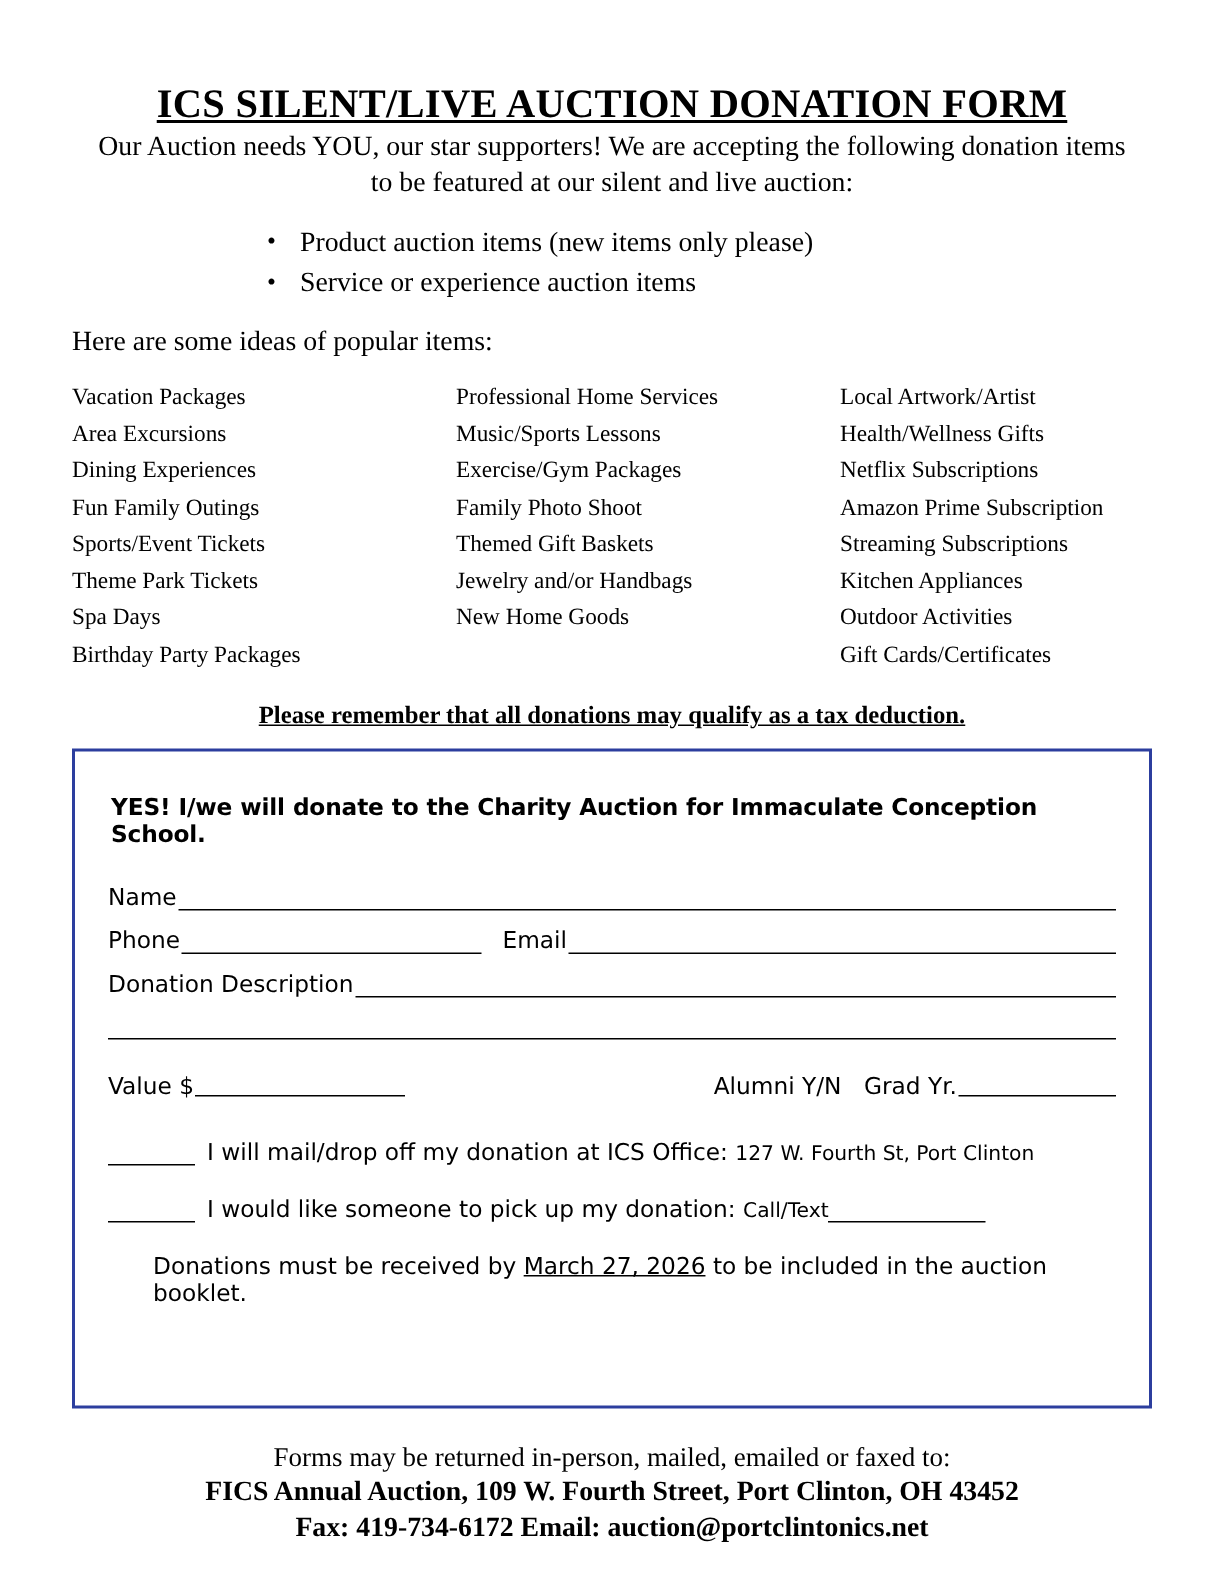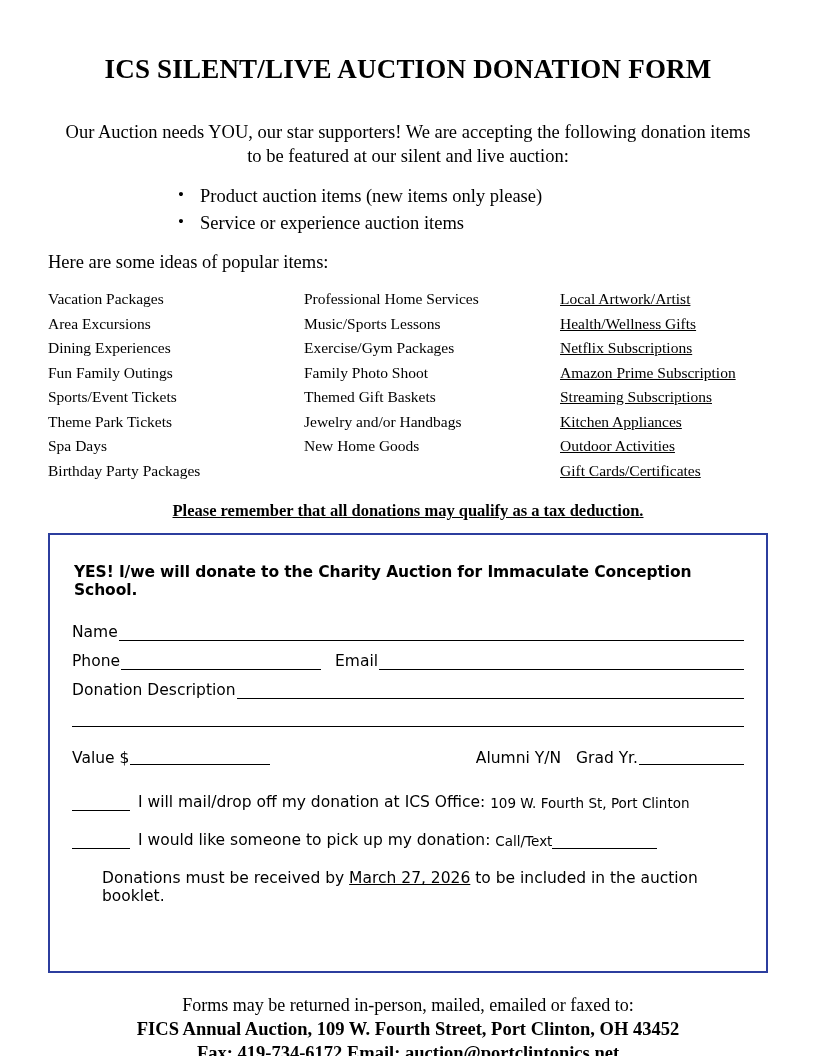--- a/index.html
+++ b/index.html
@@ -20,21 +20,22 @@
     height: 1056px;
     box-sizing: border-box;
     padding: 40px 48px 20px 48px;
   }
   .title {
     text-align: center;
     font-family: "Liberation Serif", serif;
     font-weight: bold;
     font-size: 27px;
     letter-spacing: 0.2px;
-    margin: 14px 0 35px 0;
+    margin: 14px 0 1px 0;
+    text-decoration: underline;
   }
   .intro {
     text-align: center;
     font-size: 18.5px;
     line-height: 1.32;
     margin: 0 12px 14px 12px;
   }
   .bullets {
     margin: 0 0 14px 0;
     padding: 0;
@@ -60,21 +61,21 @@
   .ideas {
     display: flex;
     gap: 0px;
     margin: 0 0 18px 0;
   }
   .ideas .col {
     flex: 0 0 auto;
   }
   .ideas .col:nth-child(1) { width: 256px; }
   .ideas .col:nth-child(2) { width: 256px; }
-  .ideas .col:nth-child(3) { width: 210px; text-decoration: underline; }
+  .ideas .col:nth-child(3) { width: 210px; }
   .ideas .item {
     font-size: 15.5px;
     line-height: 1.58;
     white-space: nowrap;
   }
   .remember {
     text-align: center;
     font-weight: bold;
     font-size: 16.5px;
     text-decoration: underline;
@@ -249,21 +250,21 @@
       <span class="fld-label">Alumni Y/N</span>
       <span class="gap"></span>
       <span class="fld-label">Grad Yr.</span>
       <span class="line fixed-105"></span>
     </div>
 
     <div class="check-row">
       <span class="blank-short"></span>
       <span>I will mail/drop off my donation at ICS Office:</span>
       &nbsp;
-      <span class="small-note">109 W. Fourth St, Port Clinton</span>
+      <span class="small-note">127 W. Fourth St, Port Clinton</span>
     </div>
 
     <div class="check-row">
       <span class="blank-short"></span>
       <span>I would like someone to pick up my donation:</span>
       &nbsp;
       <span class="small-note">Call/Text</span>
       <span class="line fixed-105"></span>
     </div>
 

